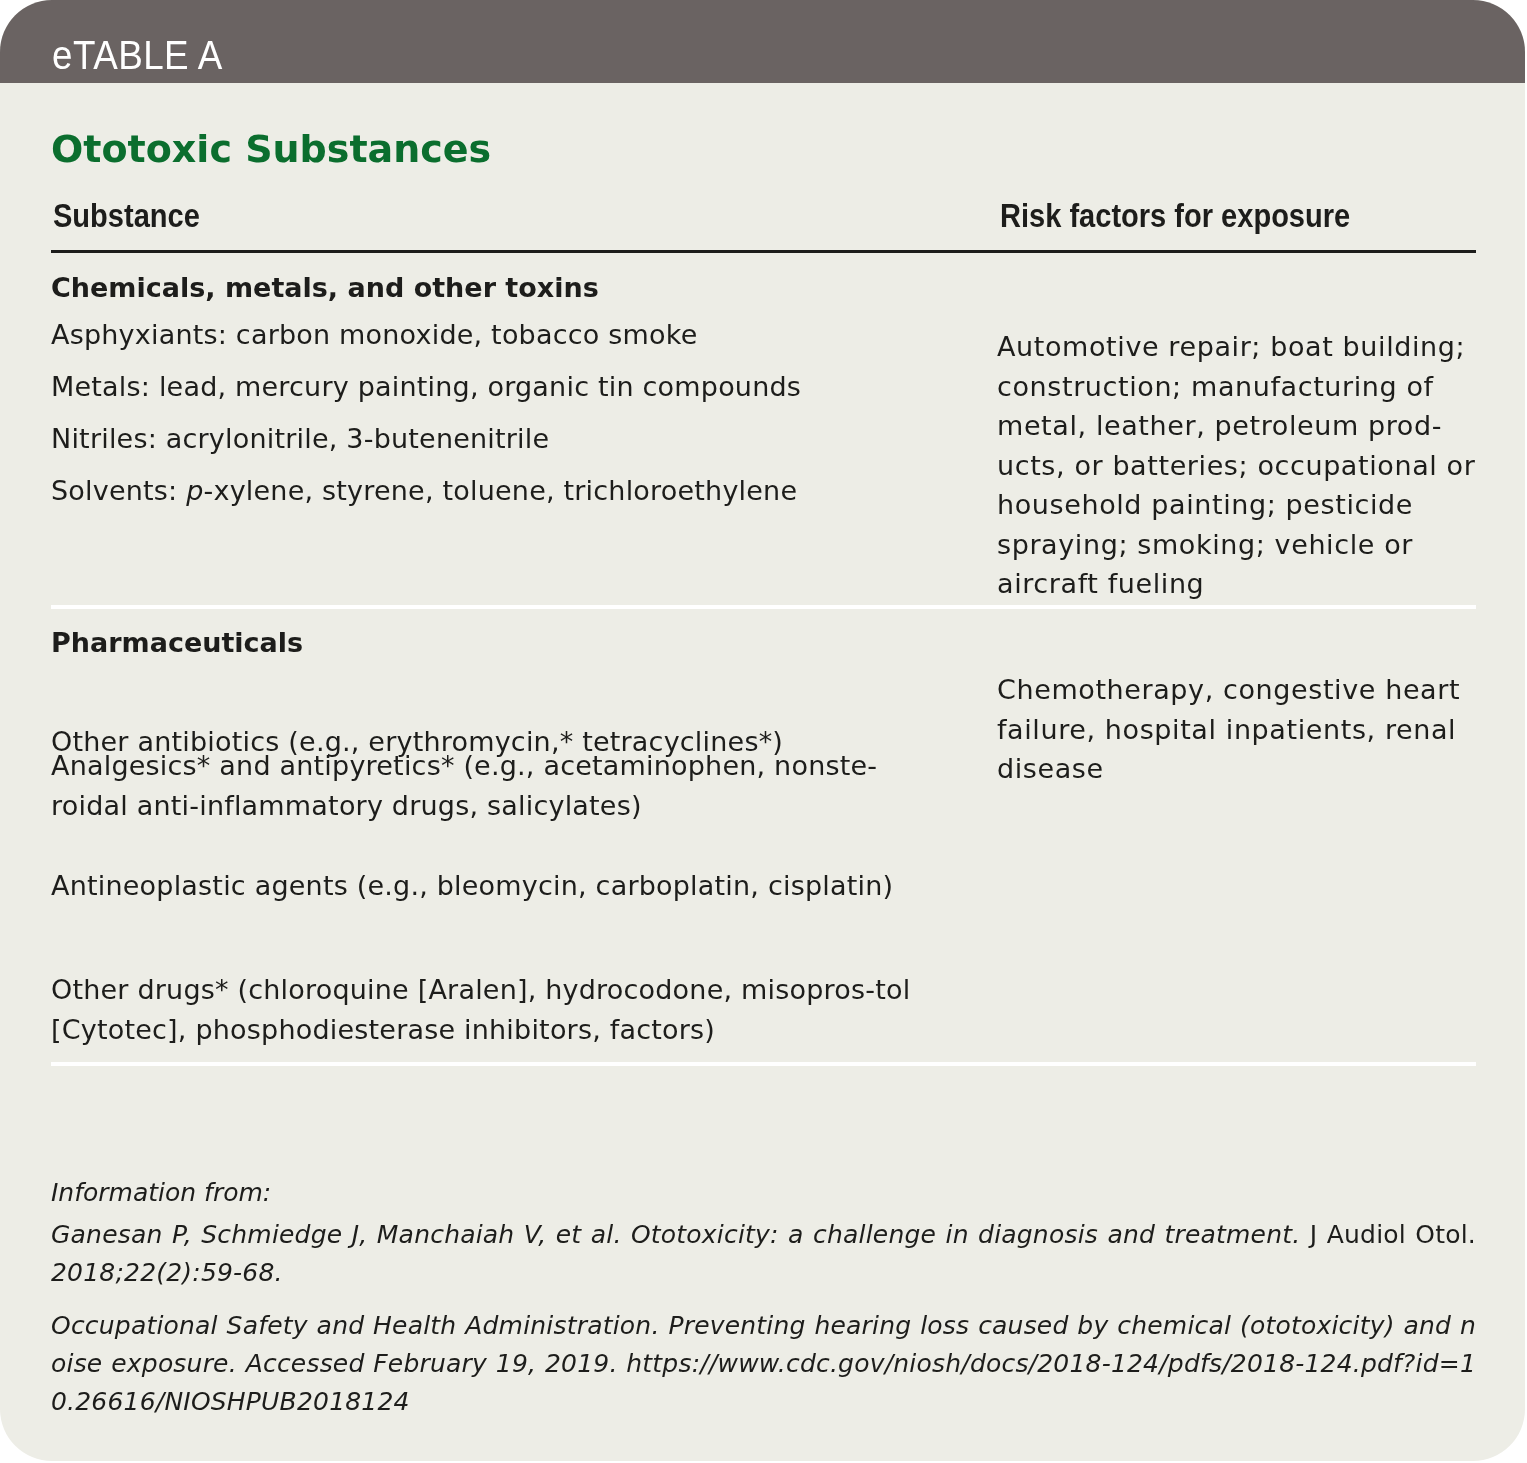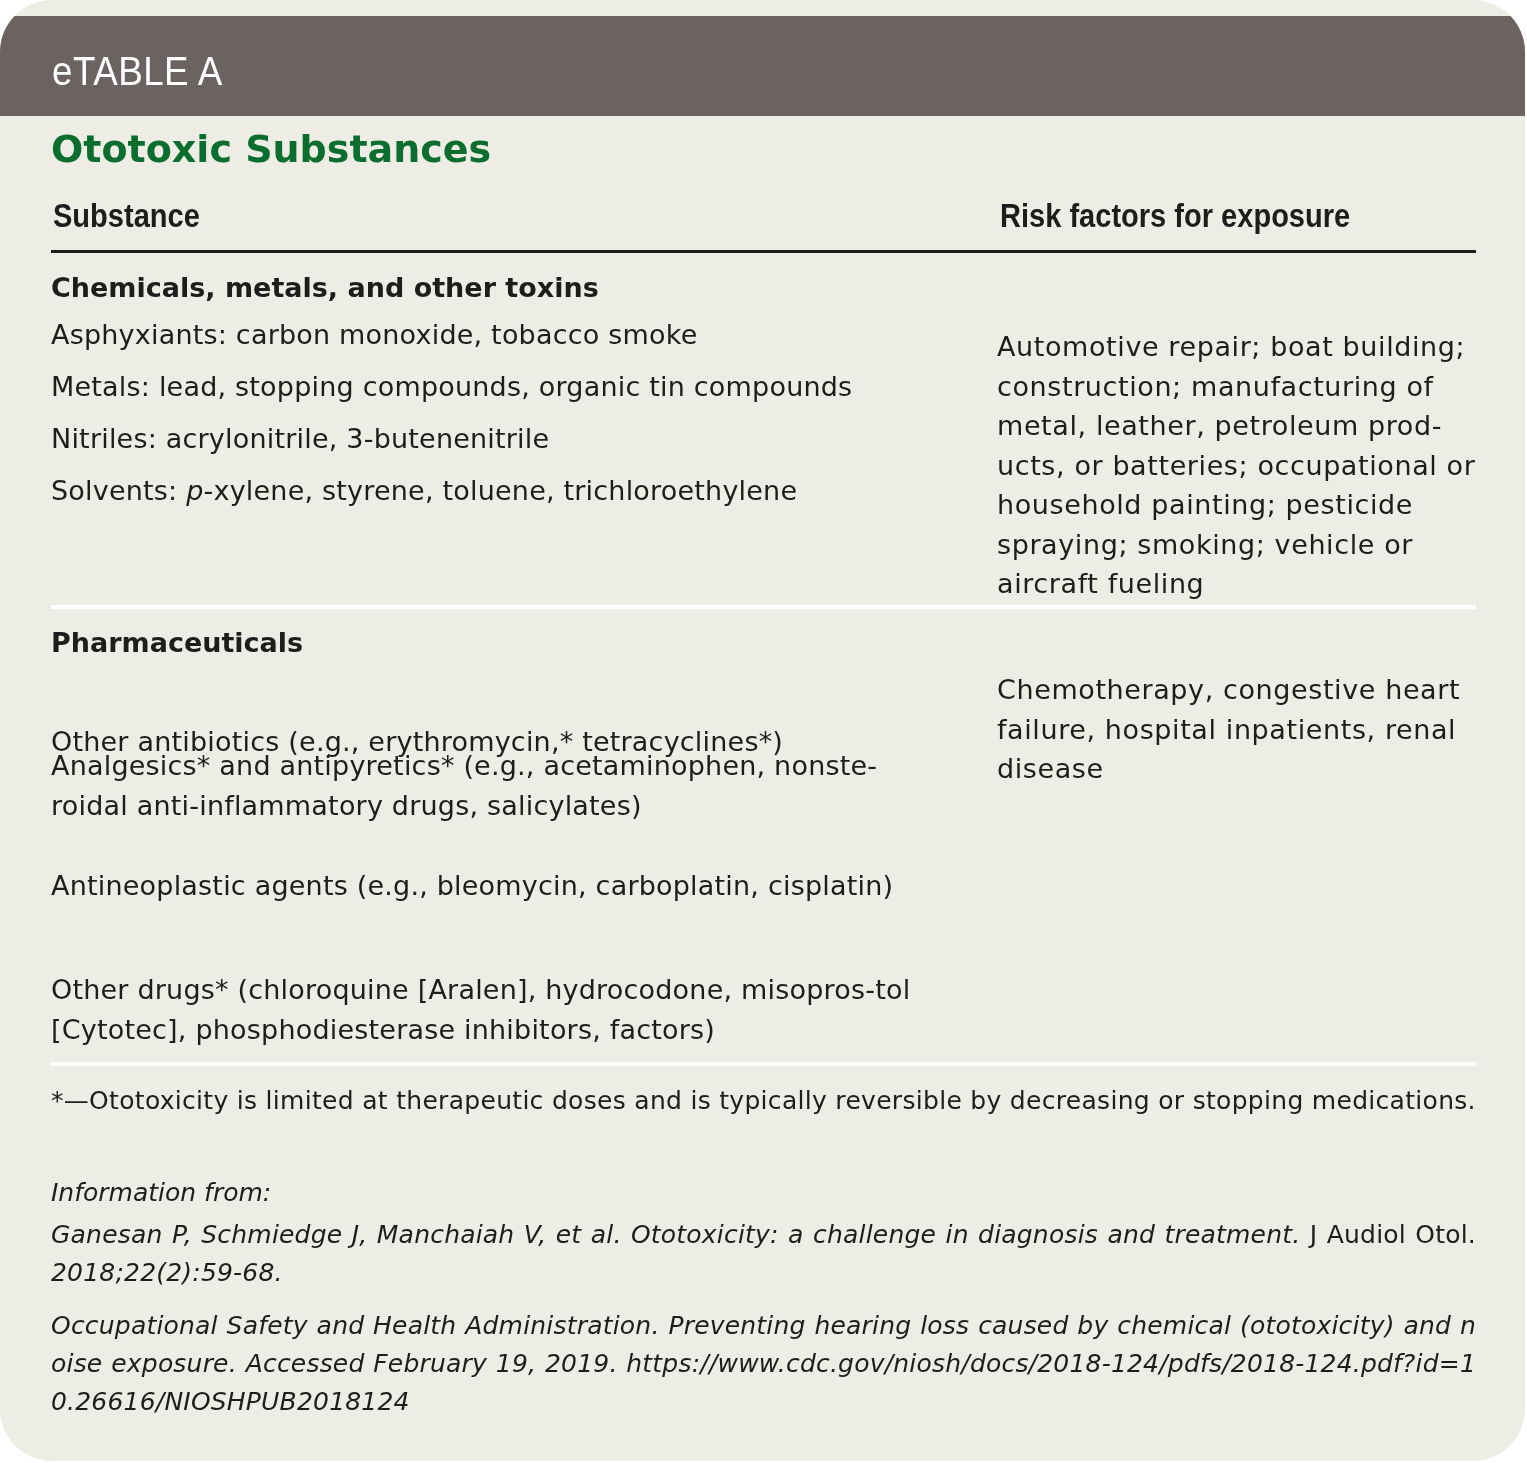--- a/index.html
+++ b/index.html
@@ -20,23 +20,23 @@
     left: 0;
     top: 0;
     width: 1525px;
     height: 1461px;
     background: #edede6;
     border-radius: 52px;
     overflow: hidden;
   }
   .card-header {
     position: absolute;
-    left: 0; top: 16px;
+    left: 0; top: 0;
     width: 100%;
-    height: 100px;
+    height: 83px;
     background: #6a6362;
   }
   .card-header .label {
     position: absolute;
     left: 52px;
     top: 32px;
     font-family: "Liberation Sans", sans-serif;
     font-size: 40px;
     line-height: 46px;
     color: #ffffff;
@@ -164,34 +164,33 @@
   </div>
 
   <div class="title">Ototoxic Substances</div>
 
   <div class="col-head substance">Substance</div>
   <div class="col-head risk">Risk factors for exposure</div>
   <div class="rule-dark"></div>
 
   <div class="group-head" style="top:270px;">Chemicals, metals, and other toxins</div>
   <div class="item" style="top:315px;">Asphyxiants: carbon monoxide, tobacco smoke</div>
-  <div class="item" style="top:367px;">Metals: lead, stopping compounds, organic tin compounds</div>
+  <div class="item" style="top:367px;">Metals: lead, mercury painting, organic tin compounds</div>
   <div class="item" style="top:419px;">Nitriles: acrylonitrile, 3-butenenitrile</div>
   <div class="item" style="top:471px;"><span>Solvents: </span><i>p</i><span>-xylene, styrene, toluene, trichloroethylene</span></div>
   <div class="risk-text" style="top:327px;">Automotive repair; boat building; construction; manufacturing of metal, leather, petroleum prod-ucts, or batteries; occupational or household painting; pesticide spraying; smoking; vehicle or aircraft fueling</div>
 
   <div class="rule-white" style="top:605px;"></div>
 
   <div class="group-head" style="top:625px;">Pharmaceuticals</div>
   <div class="item" style="top:722px;">Other antibiotics (e.g., erythromycin,* tetracyclines*)</div>
   <div class="item" style="top:746px;">Analgesics* and antipyretics* (e.g., acetaminophen, nonste-roidal anti-inflammatory drugs, salicylates)</div>
   <div class="item" style="top:866px;">Antineoplastic agents (e.g., bleomycin, carboplatin, cisplatin)</div>
   <div class="item" style="top:970px;">Other drugs* (chloroquine [Aralen], hydrocodone, misopros-tol [Cytotec], phosphodiesterase inhibitors, factors)</div>
   <div class="risk-text" style="top:670px;">Chemotherapy, congestive heart failure, hospital inpatients, renal disease</div>
 
   <div class="rule-white" style="top:1062px;"></div>
 
-  <div class="footnote">*—Ototoxicity is limited at therapeutic doses and is typically reversible by decreasing or stopping medications.</div>
   <div class="source-label">Information from:</div>
   <div class="ref ref1"><span class="it">Ganesan P, Schmiedge J, Manchaiah V, et al. Ototoxicity: a challenge in diagnosis and treatment.</span><span class="rm"> J Audiol Otol.</span><span class="it"> 2018;22(2):59-68.</span></div>
   <div class="ref ref2">Occupational Safety and Health Administration. Preventing hearing loss caused by chemical (ototoxicity) and noise exposure. Accessed February 19, 2019. https://www.cdc.gov/niosh/docs/2018-124/pdfs/2018-124.pdf?id=10.26616/NIOSHPUB2018124</div>
 
 </div>
 
 </body></html>

